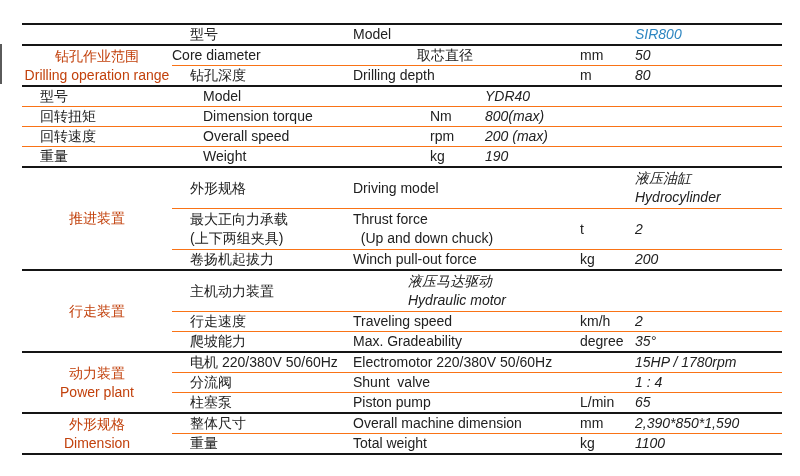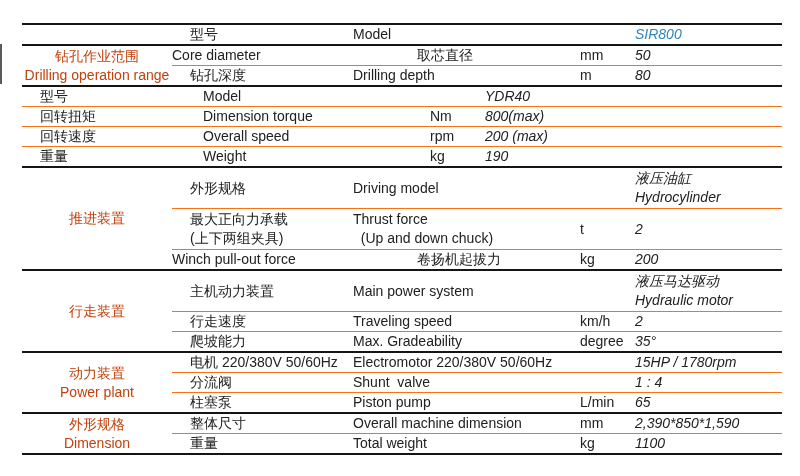--- a/index.html
+++ b/index.html
@@ -182,35 +182,34 @@
           </div>
           <div class="table-row tall">
             <div class="cell param-zh-cell">最大正向力承载
 (上下两组夹具)</div>
             <div class="cell param-en-cell">Thrust force
   (Up and down chuck)</div>
             <div class="cell unit-cell">t</div>
             <div class="cell value-cell">2</div>
           </div>
           <div class="table-row">
+            <div class="cell param-zh-cell">卷扬机起拔力</div>
             <div class="cell param-en-cell">Winch pull-out force</div>
-            <div class="cell param-zh-cell">卷扬机起拔力</div>
             <div class="cell unit-cell">kg</div>
             <div class="cell value-cell">200</div>
           </div>
         </div>
       </div>
       <div class="spec-group">
         <div class="category-cell">
           <div class="category-zh">行走装置</div>
         </div>
         <div class="rows-area">
           <div class="table-row tall">
             <div class="cell param-zh-cell">主机动力装置</div>
-            <div class="cell param-en-cell">Main power system</div>
             <div class="cell unit-cell"></div>
             <div class="cell value-cell">液压马达驱动
 Hydraulic motor</div>
           </div>
           <div class="table-row">
             <div class="cell param-zh-cell">行走速度</div>
             <div class="cell param-en-cell">Traveling speed</div>
             <div class="cell unit-cell">km/h</div>
             <div class="cell value-cell">2</div>
           </div>

